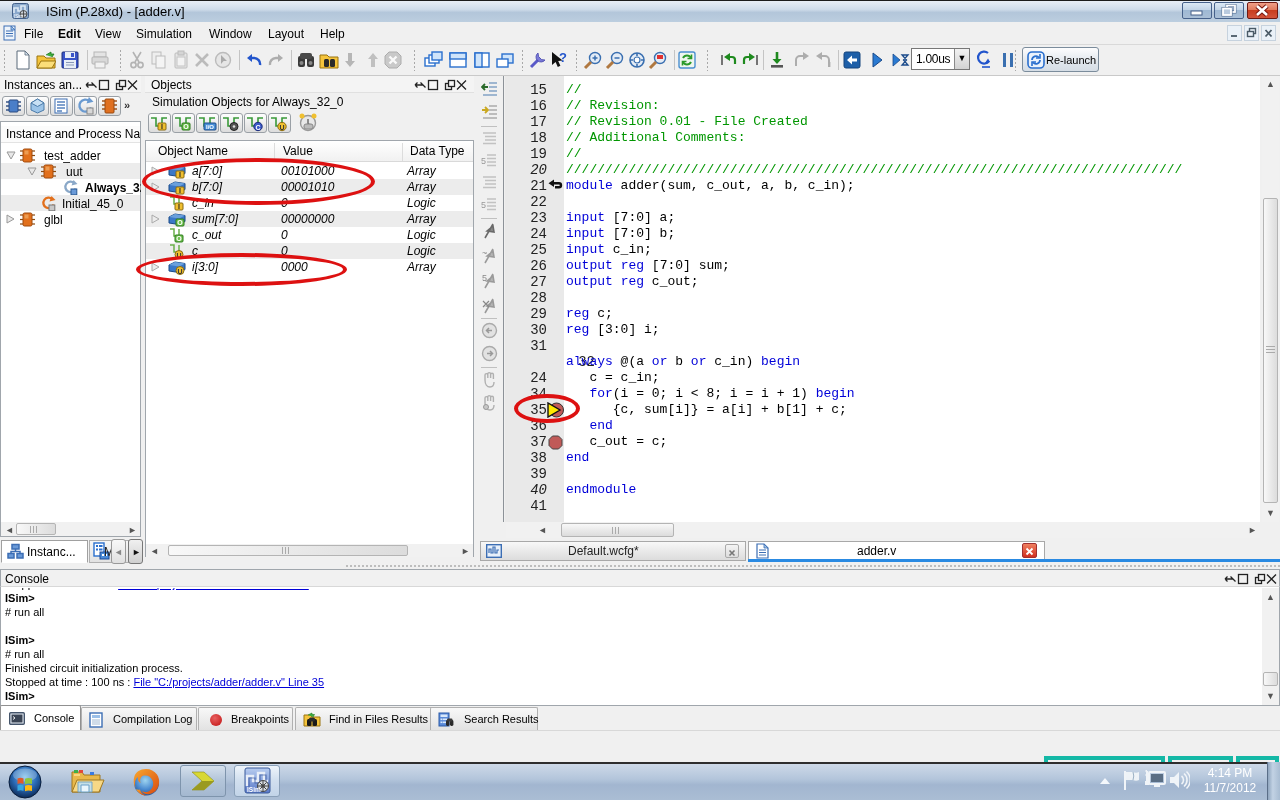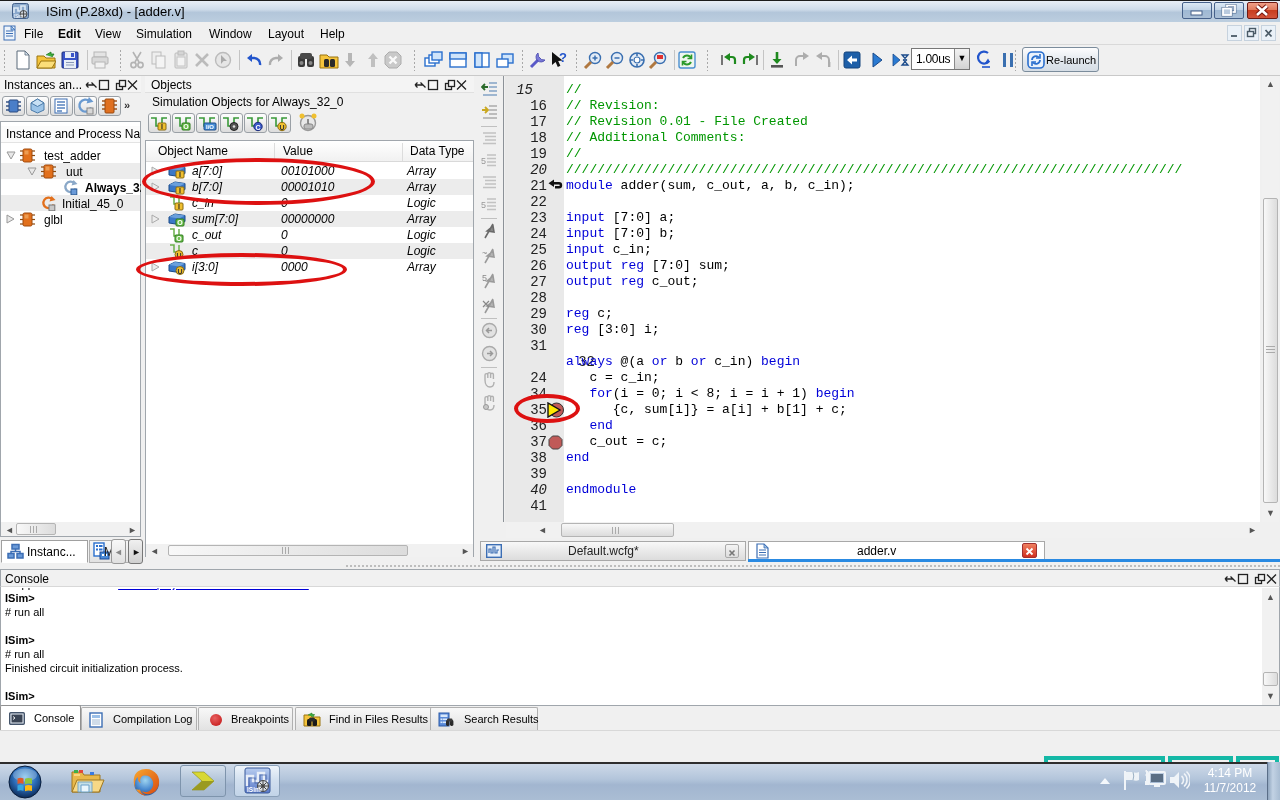--- a/index.html
+++ b/index.html
@@ -652,21 +652,21 @@
 <div class="abs" style="left:104px;top:545px;font-size:12px;color:#222;">M</div>
 <div class="abs" style="left:111px;top:539px;width:15px;height:25px;border:1px solid #999;border-radius:3px;background:linear-gradient(#f8f8f8,#e0e0e0);"></div>
 <div class="abs" style="left:128px;top:539px;width:15px;height:25px;border:1px solid #777;border-radius:3px;background:linear-gradient(#f0f0f0,#d0d0d0);"></div>
 <div class="arr" style="left:114px;top:547px;color:#888;">◄</div>
 <div class="arr" style="left:132px;top:547px;color:#111;">►</div>
 
 <div id="ed-ltool" class="abs"></div>
 <div id="ed-gutter" class="abs"></div>
 <div id="ed-code" class="abs"></div>
 <div id="ed-lines">
-<div class="lnum" style="left:491px;top:82px;font-style:italic;">15</div>
+<div class="lnum" style="left:505px;top:82px;">15</div>
     <div class="cl cm" style="top:82px;">//</div>
 <div class="lnum" style="left:505px;top:98px;">16</div>
     <div class="cl cm" style="top:98px;">// Revision:</div>
 <div class="lnum" style="left:505px;top:114px;">17</div>
     <div class="cl cm" style="top:114px;">// Revision 0.01 - File Created</div>
 <div class="lnum" style="left:505px;top:130px;">18</div>
     <div class="cl cm" style="top:130px;">// Additional Comments:</div>
 <div class="lnum" style="left:505px;top:146px;">19</div>
     <div class="cl cm" style="top:146px;">//</div>
 <div class="lnum" style="left:505px;top:162px;font-style:italic;">20</div>
@@ -864,20 +864,21 @@
       </g>
     </svg>
 </div>
 <div id="con-text" class="abs">
 <div class="conline" style="top:-10px;">Stopped at time : 0 fs : <span class="conlink">File "C:/projects/adder/adder.v" Line 37</span></div>
 <div class="conline" style="top:4px;font-weight:bold;">ISim&gt;</div>
 <div class="conline" style="top:18px;"># run all</div>
 <div class="conline" style="top:46px;font-weight:bold;">ISim&gt;</div>
 <div class="conline" style="top:60px;"># run all</div>
 <div class="conline" style="top:74px;">Finished circuit initialization process.</div>
+<div class="conline" style="top:88px;">Stopped at time : 100 ns : <span class="conlink">File "C:/projects/adder/adder.v" Line 35</span></div>
 <div class="conline" style="top:102px;font-weight:bold;">ISim&gt;</div>
 </div>
 
 <div class="abs sb" style="left:1262px;top:588px;width:17px;height:117px;"></div>
 <div class="arr" style="left:1266px;top:592px;">▲</div>
 <div class="arr" style="left:1266px;top:691px;">▼</div>
 <div class="sb-thumb" style="left:1263px;top:672px;width:15px;height:14px;"></div>
 
 <div id="btabs" class="abs"></div>
 <div class="btab active" style="left:0px;width:81px;top:705px;height:25px;">

